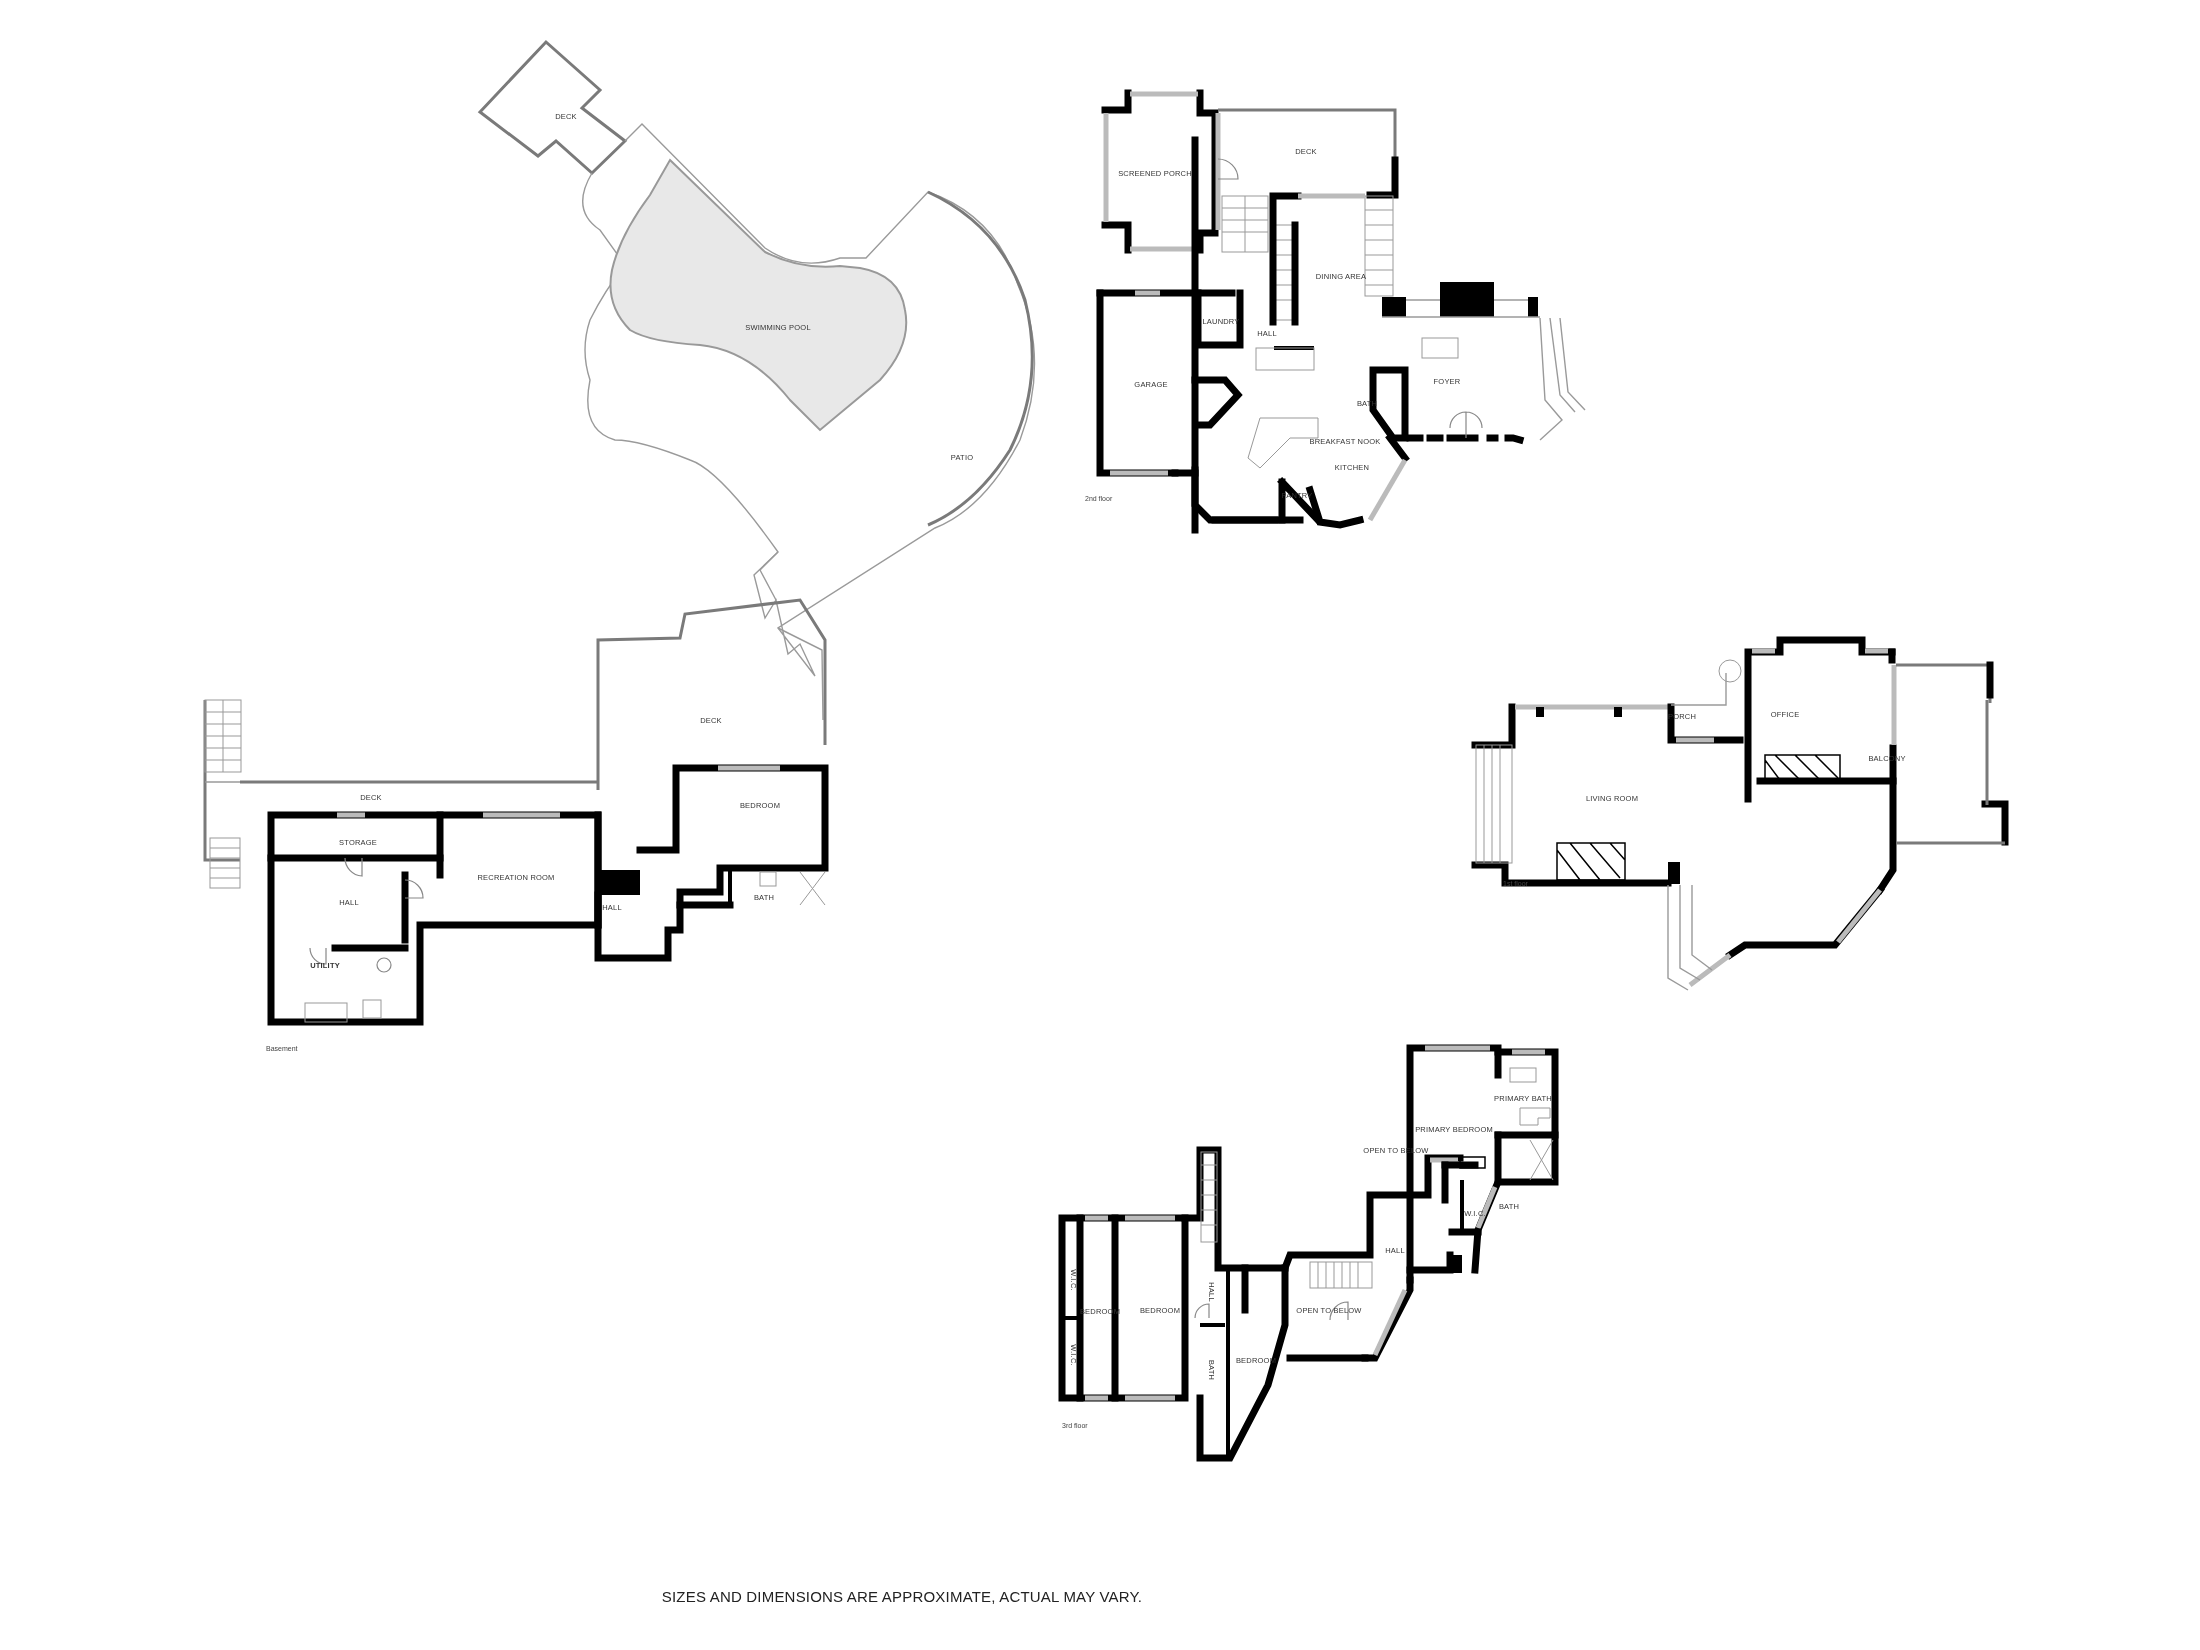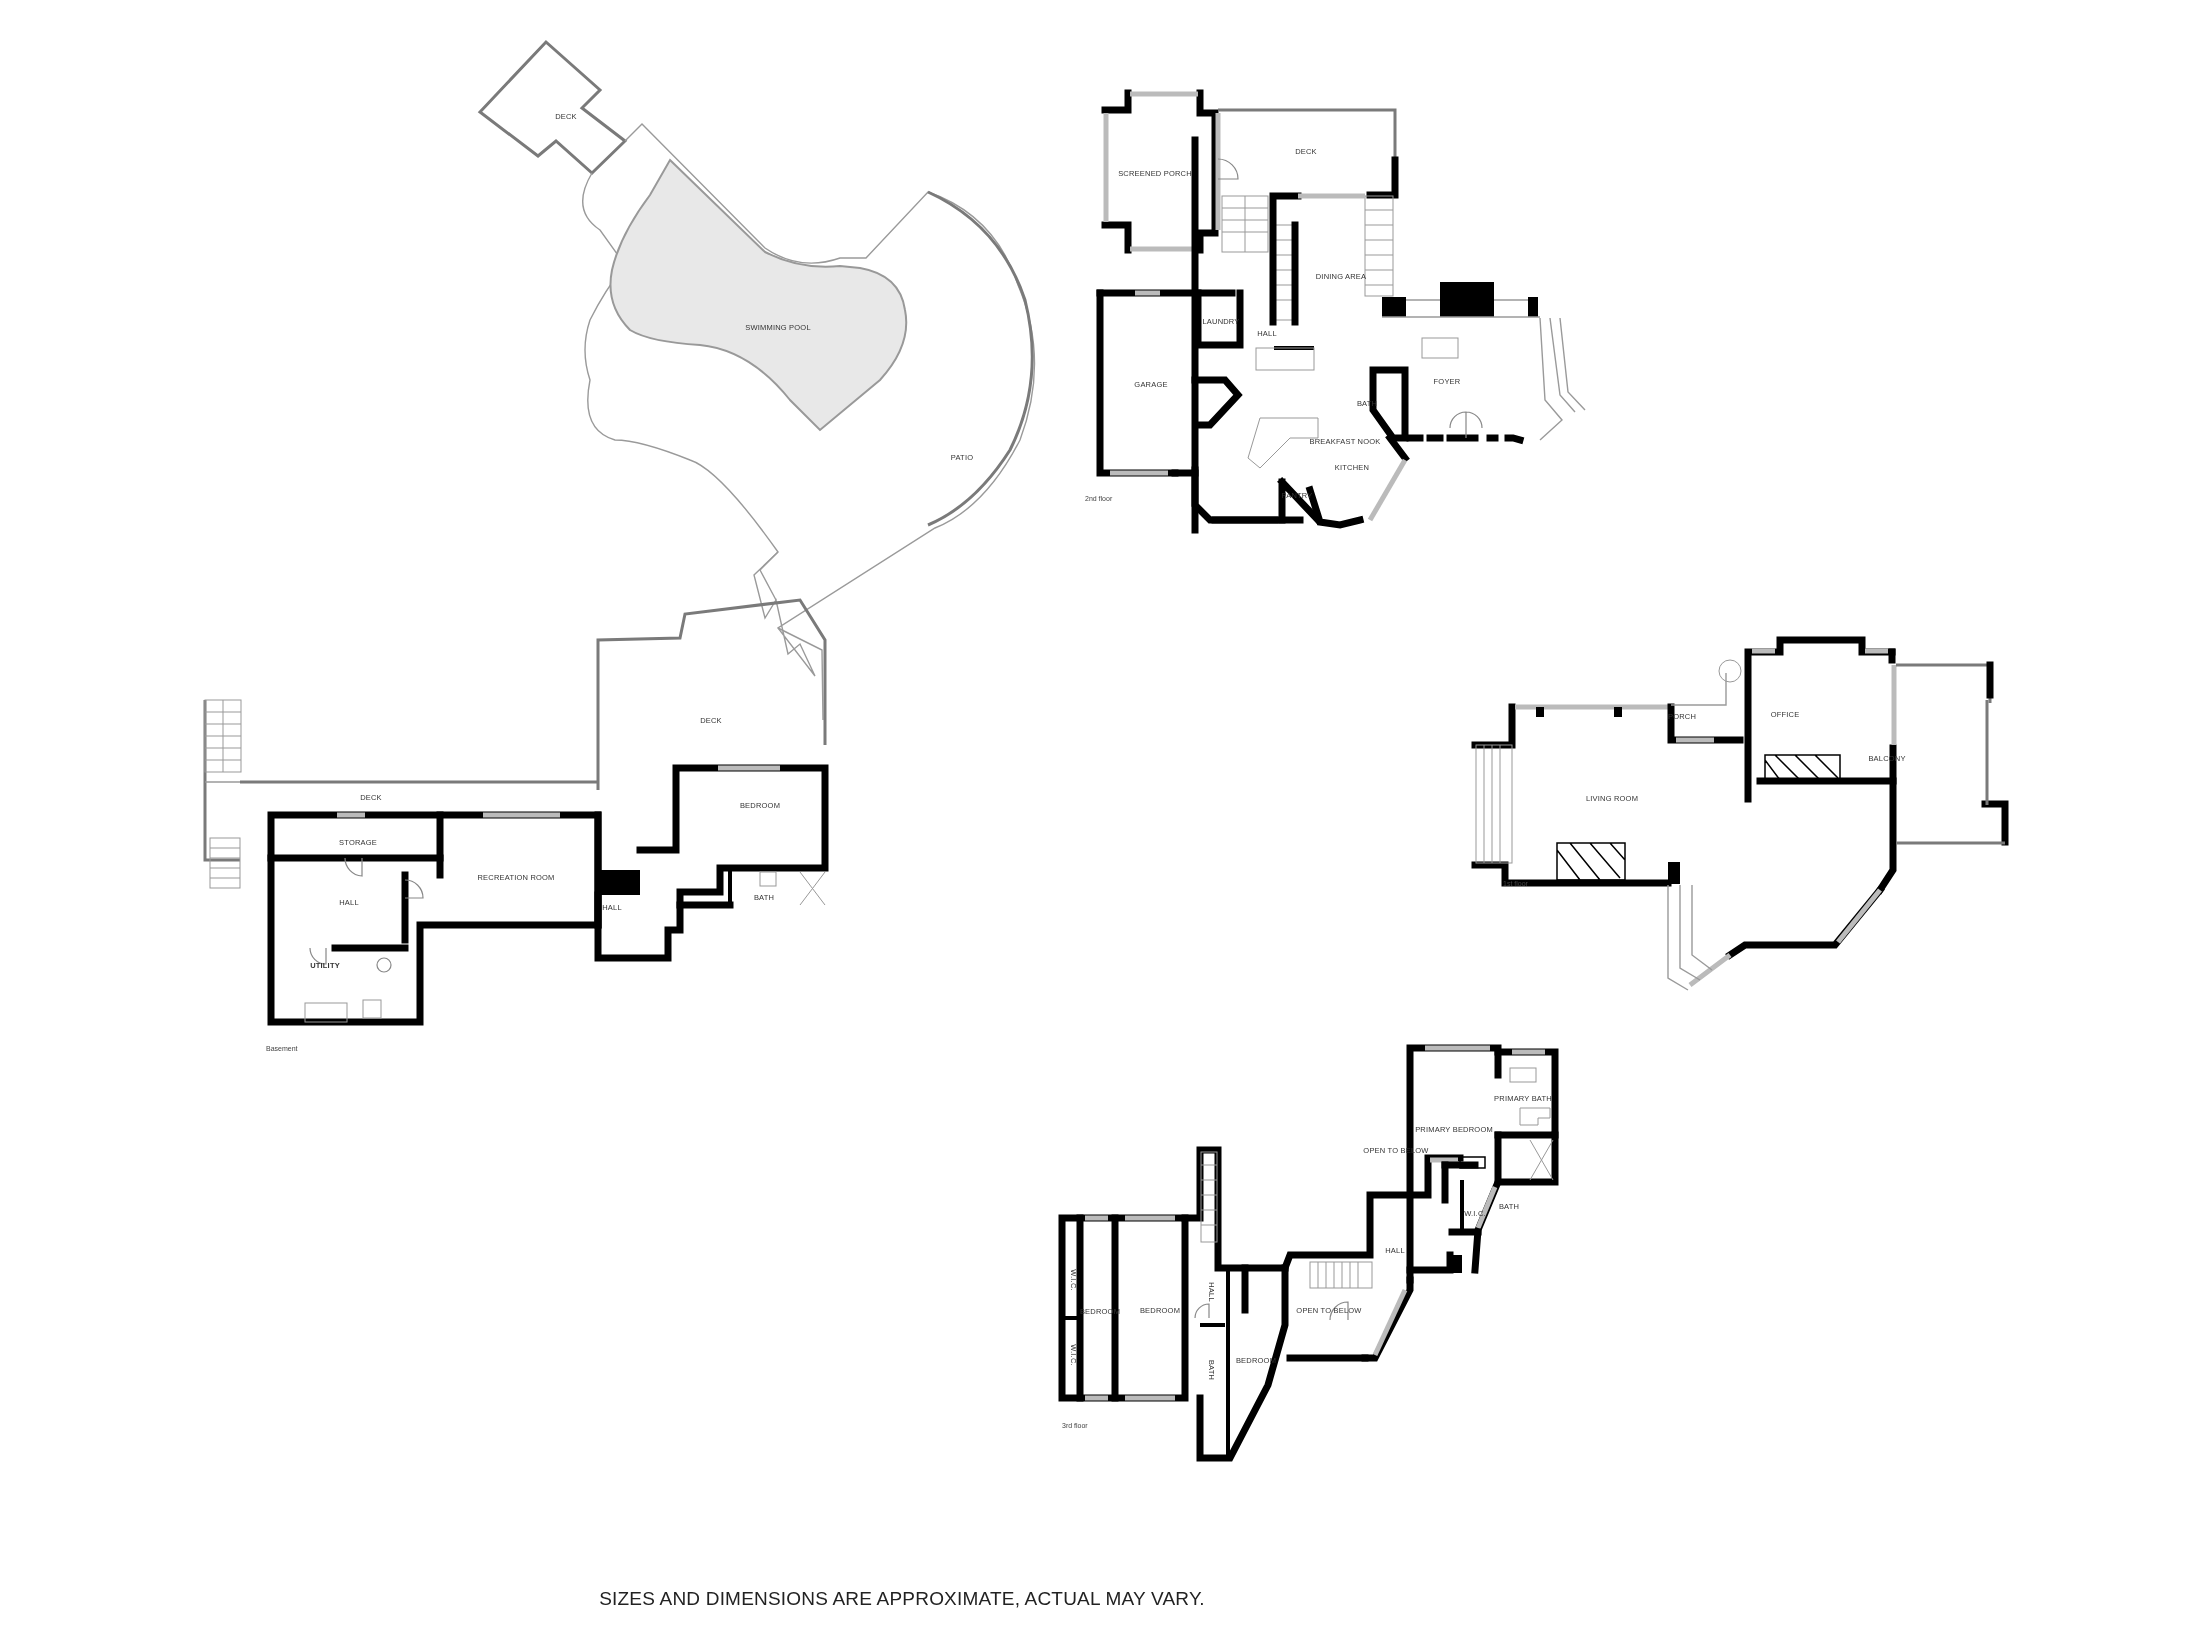--- a/index.html
+++ b/index.html
@@ -10,21 +10,21 @@
   .outline{stroke:#9a9a9a;stroke-width:1.4;fill:none;}
   .outline2{stroke:#7a7a7a;stroke-width:3;fill:none;}
   .win{stroke:#bbb;stroke-width:5;fill:none;}
   .stair{stroke:#999;stroke-width:1;fill:none;}
   .fill-black{fill:#000;}
   .pool{fill:#e8e8e8;stroke:#999;stroke-width:2;}
   .hatch{stroke:#000;stroke-width:1.5;fill:none;}
   .door{stroke:#888;stroke-width:1.2;fill:none;}
   .label{position:absolute;font-size:7.5px;letter-spacing:0.2px;color:#333;white-space:nowrap;transform:translate(-50%,-50%);text-transform:uppercase;}
   .floor-label{position:absolute;font-size:7px;color:#444;white-space:nowrap;}
-  .disclaimer{position:absolute;left:0;width:1804px;top:1588px;text-align:center;font-size:19px;color:#222;letter-spacing:0.2px;}
+  .disclaimer{position:absolute;left:0;width:1804px;top:1588px;text-align:center;font-size:15px;color:#222;letter-spacing:0.2px;}
   .label.vert{transform:translate(-50%,-50%) rotate(90deg);}
 </style>
 </head>
 <body>
 
 <svg class="plan" viewBox="0 0 2200 1650" xmlns="http://www.w3.org/2000/svg">
 
   <g>
 
     <path class="outline2" d="M546,42 L600,90 L582,108 L625,141 L592,173 L556,141 L538,156 L480,112 Z"></path>

